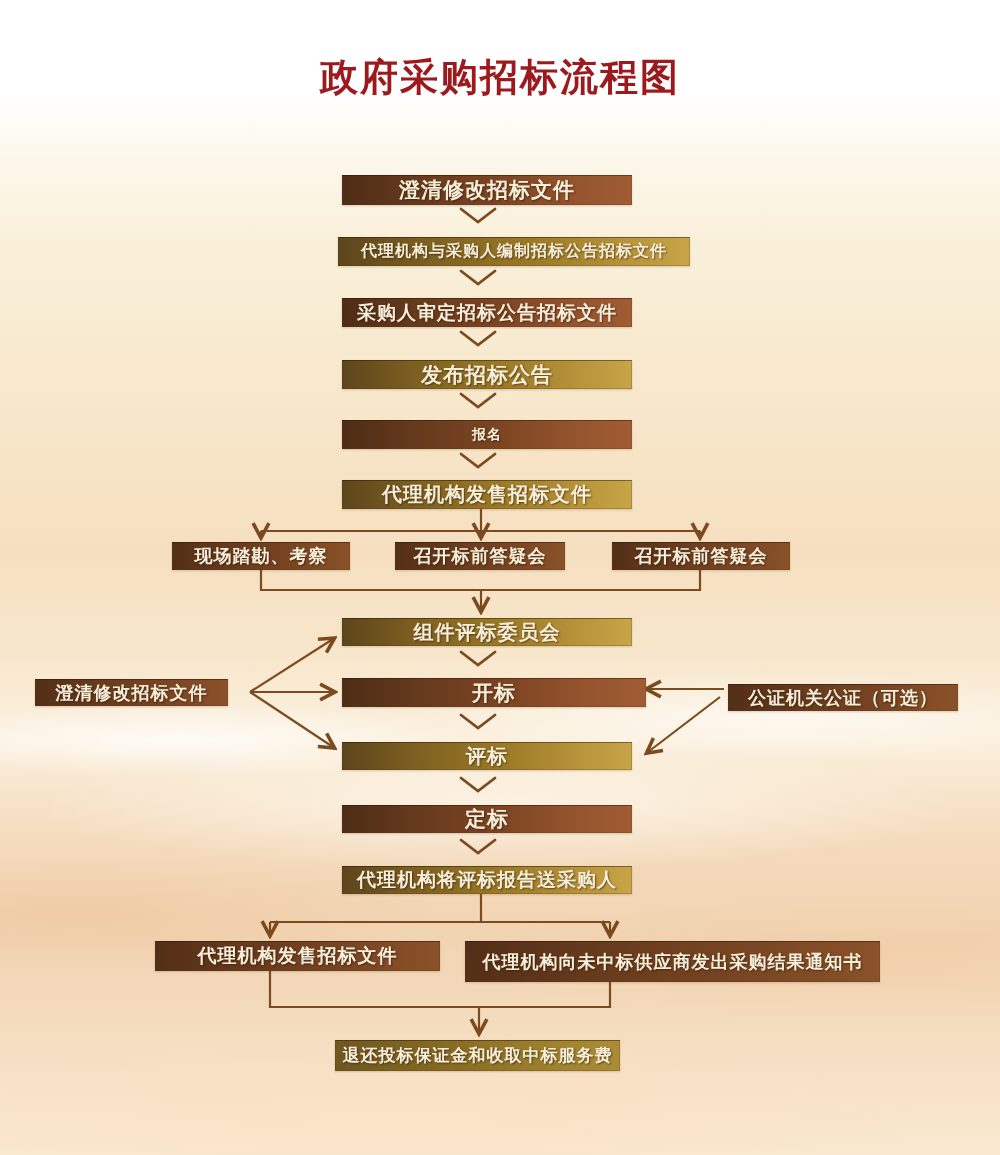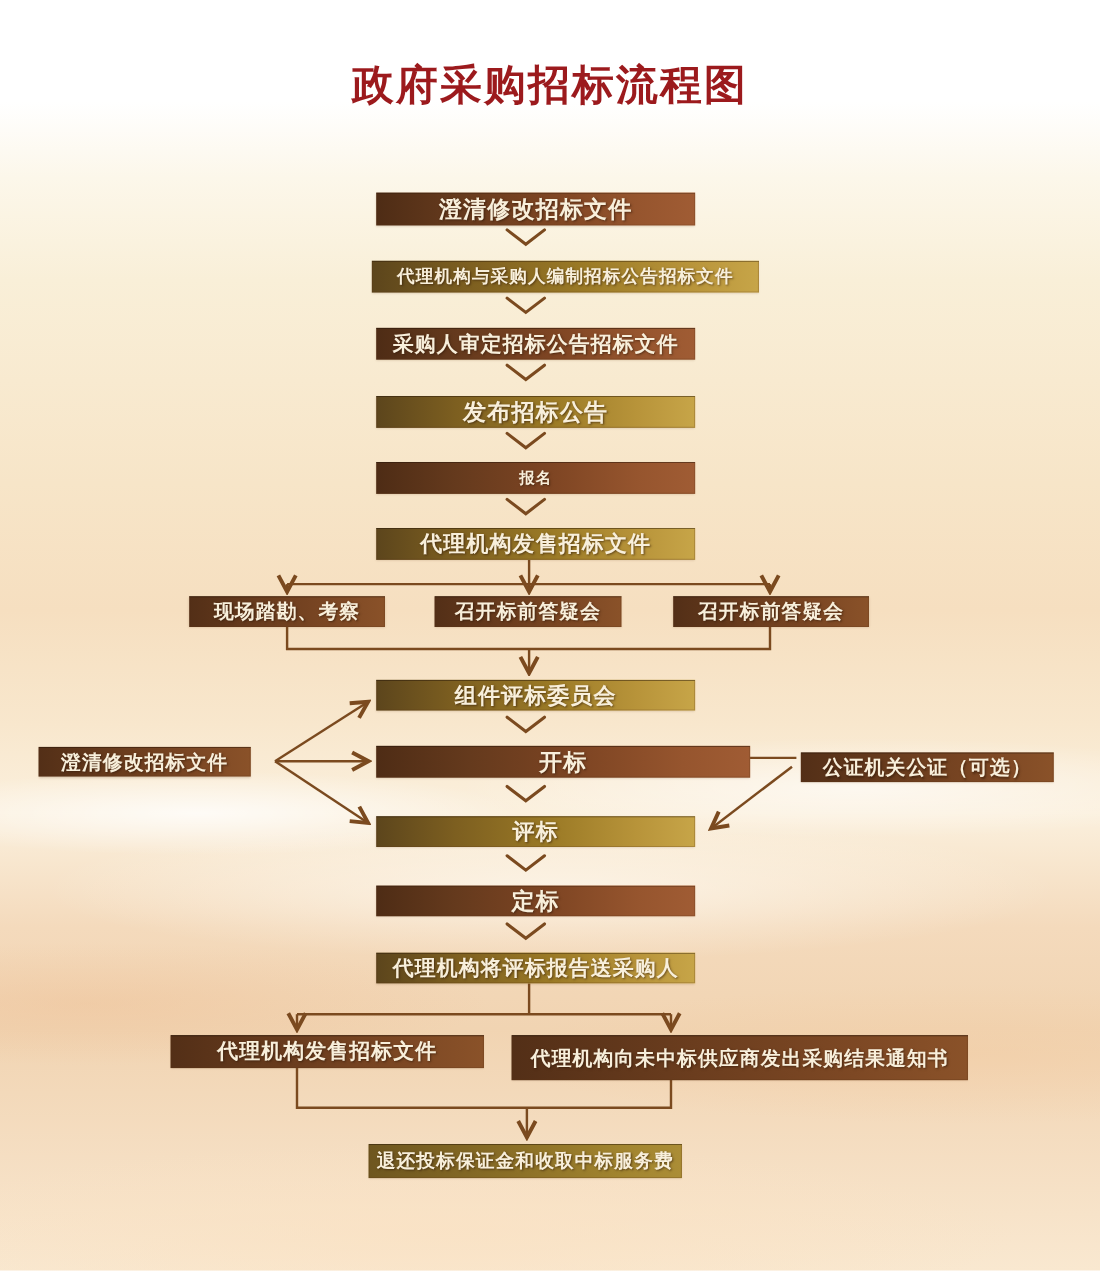--- a/index.html
+++ b/index.html
@@ -90,21 +90,21 @@
   <div class="node dark" style="left:342px;top:298px;width:290px;height:29px;font-size:19px">采购人审定招标公告招标文件</div>
   <div class="node gold" style="left:342px;top:360px;width:290px;height:29px;font-size:21px">发布招标公告</div>
   <div class="node dark" style="left:342px;top:420px;width:290px;height:29px;font-size:14px">报名</div>
   <div class="node gold" style="left:342px;top:480px;width:290px;height:29px;font-size:20px">代理机构发售招标文件</div>
 
   <div class="node dark2" style="left:172px;top:542px;width:178px;height:28px;font-size:18px">现场踏勘、考察</div>
   <div class="node dark2" style="left:395px;top:542px;width:170px;height:28px;font-size:18px">召开标前答疑会</div>
   <div class="node dark2" style="left:612px;top:542px;width:178px;height:28px;font-size:18px">召开标前答疑会</div>
 
   <div class="node gold" style="left:342px;top:618px;width:290px;height:28px;font-size:20px">组件评标委员会</div>
-  <div class="node dark" style="left:342px;top:678px;width:340px;height:29px;font-size:21px">开标</div>
+  <div class="node dark" style="left:342px;top:678px;width:304px;height:29px;font-size:21px">开标</div>
   <div class="node gold" style="left:342px;top:742px;width:290px;height:28px;font-size:20px">评标</div>
   <div class="node dark" style="left:342px;top:805px;width:290px;height:28px;font-size:21px">定标</div>
   <div class="node gold" style="left:342px;top:866px;width:290px;height:28px;font-size:19px">代理机构将评标报告送采购人</div>
 
   <div class="node dark2" style="left:35px;top:679px;width:193px;height:27px;font-size:18px">澄清修改招标文件</div>
   <div class="node dark2" style="left:728px;top:684px;width:230px;height:27px;font-size:18px">公证机关公证（可选）</div>
 
   <div class="node dark2" style="left:155px;top:941px;width:285px;height:30px;font-size:19px">代理机构发售招标文件</div>
   <div class="node dark2" style="left:465px;top:941px;width:415px;height:41px;font-size:18px">代理机构向未中标供应商发出采购结果通知书</div>
 

